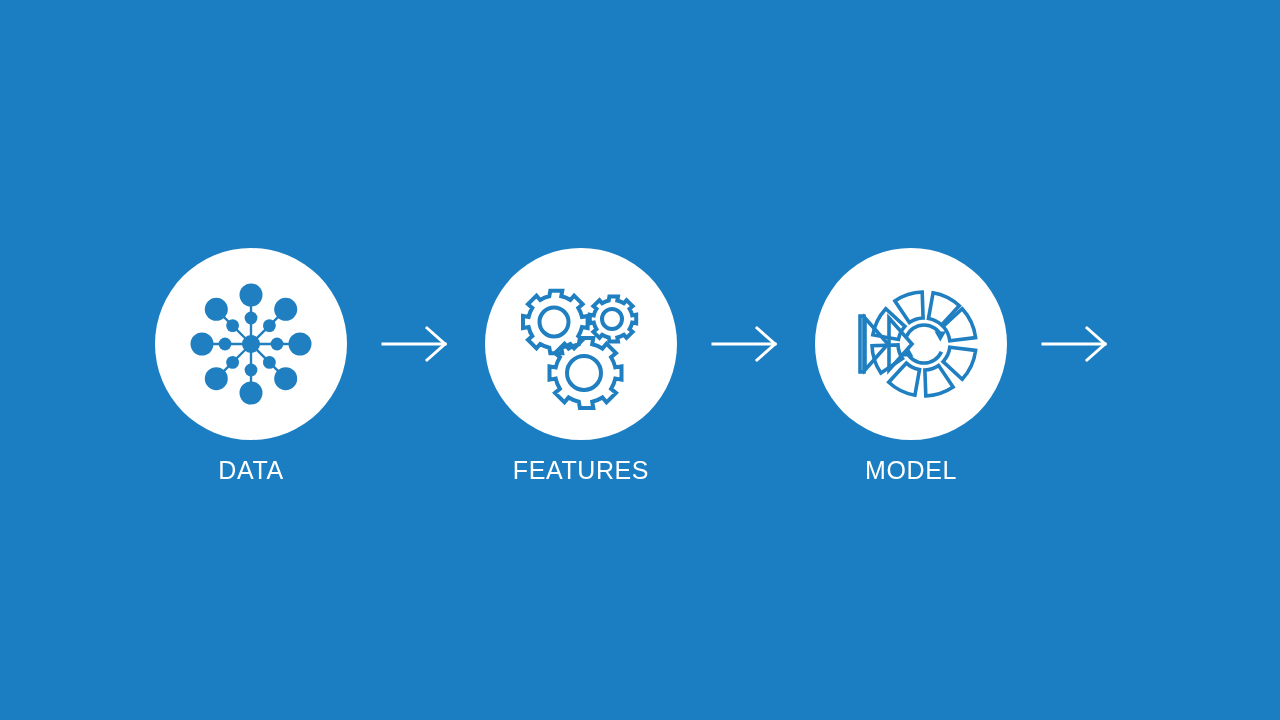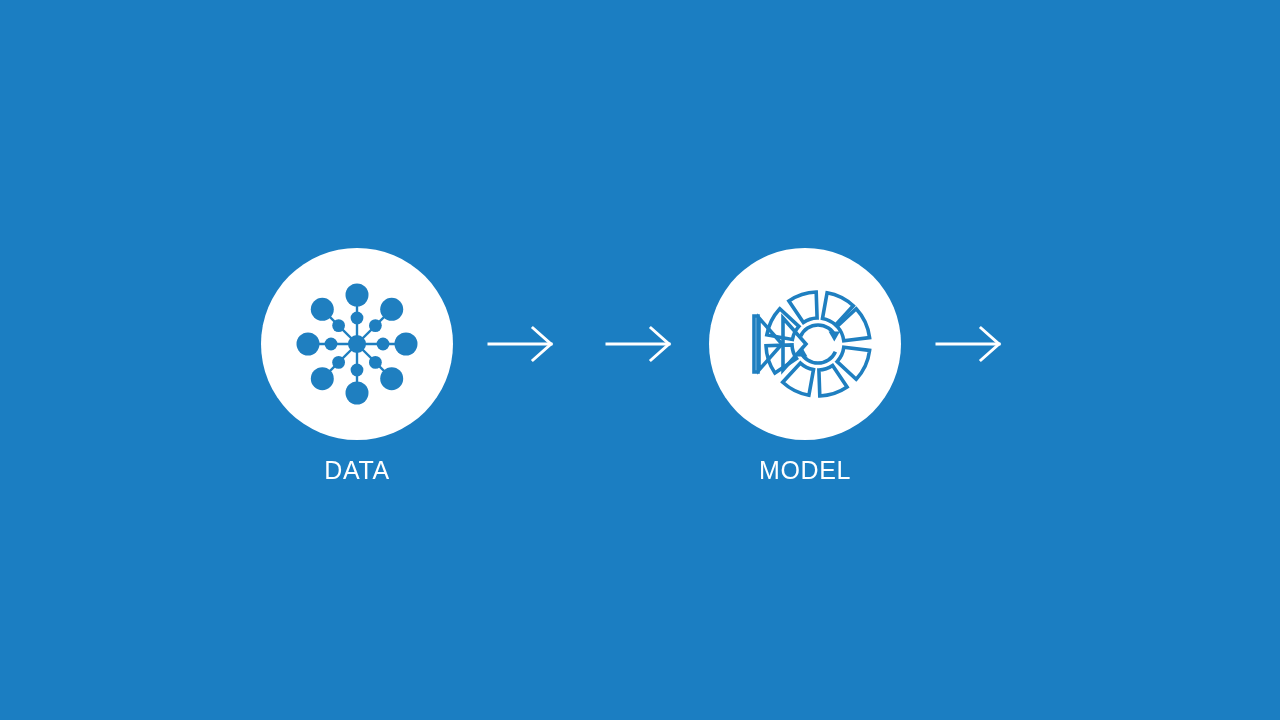--- a/index.html
+++ b/index.html
@@ -119,20 +119,71 @@
 
     <div class="connector">
       <svg width="70" height="40" viewBox="0 0 70 40">
         <g stroke="#ffffff" stroke-width="3" fill="none" stroke-linecap="square" stroke-linejoin="miter">
           <line x1="2" y1="20" x2="64" y2="20"></line>
           <polyline points="46,4 64,20 46,36"></polyline>
         </g>
       </svg>
     </div>
 
+    <div class="stage-node">
+      <div class="circle">
+        <svg width="150" height="150" viewBox="0 0 150 150">
+          <defs>
+            
+          </defs>
+          <g fill="none" stroke="#1f7fc0" stroke-width="4" stroke-linejoin="miter">
+
+            <g transform="translate(48,53)">
+              <path d="M 28.0 -5.0 L 33.6 -6.0 L 33.6 6.0 L 28.0 5.0
+                       A 28.4 28.4 0 0 1 24.3 14.1 L 28.6 17.8 L 20.1 26.3 L 16.4 22.0
+                       A 28.4 28.4 0 0 1 7.3 25.7 L 8.3 31.3 L -3.7 31.3 L -4.7 25.7
+                       A 28.4 28.4 0 0 1 -13.8 22.0 L -17.5 26.3 L -26.0 17.8 L -21.7 14.1
+                       A 28.4 28.4 0 0 1 -25.4 5.0 L -31.0 6.0 L -31.0 -6.0 L -25.4 -5.0
+                       A 28.4 28.4 0 0 1 -21.7 -14.1 L -26.0 -17.8 L -17.5 -26.3 L -13.8 -22.0
+                       A 28.4 28.4 0 0 1 -4.7 -25.7 L -3.7 -31.3 L 8.3 -31.3 L 7.3 -25.7
+                       A 28.4 28.4 0 0 1 16.4 -22.0 L 20.1 -26.3 L 28.6 -17.8 L 24.3 -14.1
+                       A 28.4 28.4 0 0 1 28.0 -5.0 Z"></path>
+              <circle cx="0" cy="0" r="14.5"></circle>
+            </g>
+
+            <g transform="translate(106,50)">
+              <path d="M 20.2 -3.6 L 24.2 -4.3 L 24.2 4.3 L 20.2 3.6
+                       A 20.5 20.5 0 0 1 17.5 10.2 L 20.6 12.8 L 14.5 18.9 L 11.9 15.8
+                       A 20.5 20.5 0 0 1 5.3 18.5 L 6.0 22.5 L -2.6 22.5 L -3.3 18.5
+                       A 20.5 20.5 0 0 1 -9.9 15.8 L -12.5 18.9 L -18.6 12.8 L -15.5 10.2
+                       A 20.5 20.5 0 0 1 -18.2 3.6 L -22.2 4.3 L -22.2 -4.3 L -18.2 -3.6
+                       A 20.5 20.5 0 0 1 -15.5 -10.2 L -18.6 -12.8 L -12.5 -18.9 L -9.9 -15.8
+                       A 20.5 20.5 0 0 1 -3.3 -18.5 L -2.6 -22.5 L 6.0 -22.5 L 5.3 -18.5
+                       A 20.5 20.5 0 0 1 11.9 -15.8 L 14.5 -18.9 L 20.6 -12.8 L 17.5 -10.2
+                       A 20.5 20.5 0 0 1 20.2 -3.6 Z"></path>
+              <circle cx="0" cy="0" r="10"></circle>
+            </g>
+
+            <g transform="translate(78,104)">
+              <path d="M 31.3 -5.6 L 37.5 -6.7 L 37.5 6.7 L 31.3 5.6
+                       A 31.8 31.8 0 0 1 27.1 15.8 L 32.0 19.9 L 22.5 29.4 L 18.4 24.5
+                       A 31.8 31.8 0 0 1 8.2 28.7 L 9.3 34.9 L -4.1 34.9 L -5.2 28.7
+                       A 31.8 31.8 0 0 1 -15.4 24.5 L -19.5 29.4 L -29.0 19.9 L -24.1 15.8
+                       A 31.8 31.8 0 0 1 -28.3 5.6 L -34.5 6.7 L -34.5 -6.7 L -28.3 -5.6
+                       A 31.8 31.8 0 0 1 -24.1 -15.8 L -29.0 -19.9 L -19.5 -29.4 L -15.4 -24.5
+                       A 31.8 31.8 0 0 1 -5.2 -28.7 L -4.1 -34.9 L 9.3 -34.9 L 8.2 -28.7
+                       A 31.8 31.8 0 0 1 18.4 -24.5 L 22.5 -29.4 L 32.0 -19.9 L 27.1 -15.8
+                       A 31.8 31.8 0 0 1 31.3 -5.6 Z"></path>
+              <circle cx="0" cy="0" r="17"></circle>
+            </g>
+          </g>
+        </svg>
+      </div>
+      <div class="stage-label">FEATURES</div>
+    </div>
 
     <div class="connector">
       <svg width="70" height="40" viewBox="0 0 70 40">
         <g stroke="#ffffff" stroke-width="3" fill="none" stroke-linecap="square" stroke-linejoin="miter">
           <line x1="2" y1="20" x2="64" y2="20"></line>
           <polyline points="46,4 64,20 46,36"></polyline>
         </g>
       </svg>
     </div>
 

